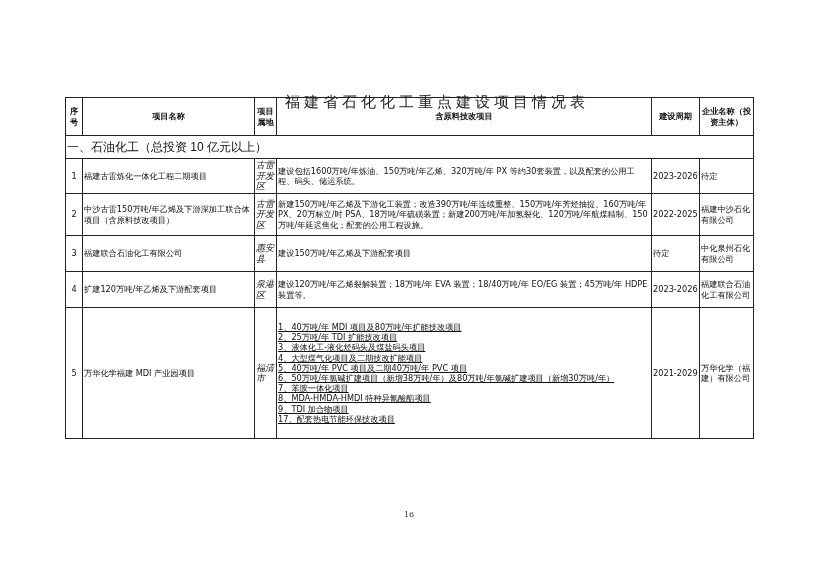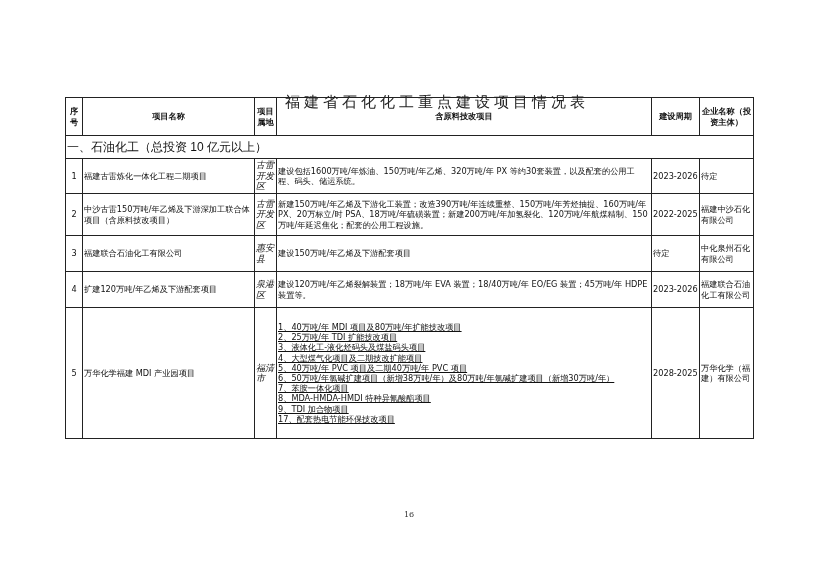--- a/index.html
+++ b/index.html
@@ -96,19 +96,19 @@
         <div>2、25万吨/年 TDI 扩能技改项目</div>
         <div>3、液体化工-液化烃码头及煤盐码头项目</div>
         <div>4、大型煤气化项目及二期技改扩能项目</div>
         <div>5、40万吨/年 PVC 项目及二期40万吨/年 PVC 项目</div>
         <div>6、50万吨/年氯碱扩建项目（新增38万吨/年）及80万吨/年氯碱扩建项目（新增30万吨/年）</div>
         <div>7、苯胺一体化项目</div>
         <div>8、MDA-HMDA-HMDI 特种异氰酸酯项目</div>
         <div>9、TDI 加合物项目</div>
         <div>17、配套热电节能环保技改项目</div>
       </td>
-      <td class="c-period">2028-2025</td>
+      <td class="c-period">2021-2029</td>
       <td>万华化学（福建）有限公司</td>
     </tr>
   </tbody>
 </table>
 
 <div class="page-number">16</div>
 
 </body></html>

